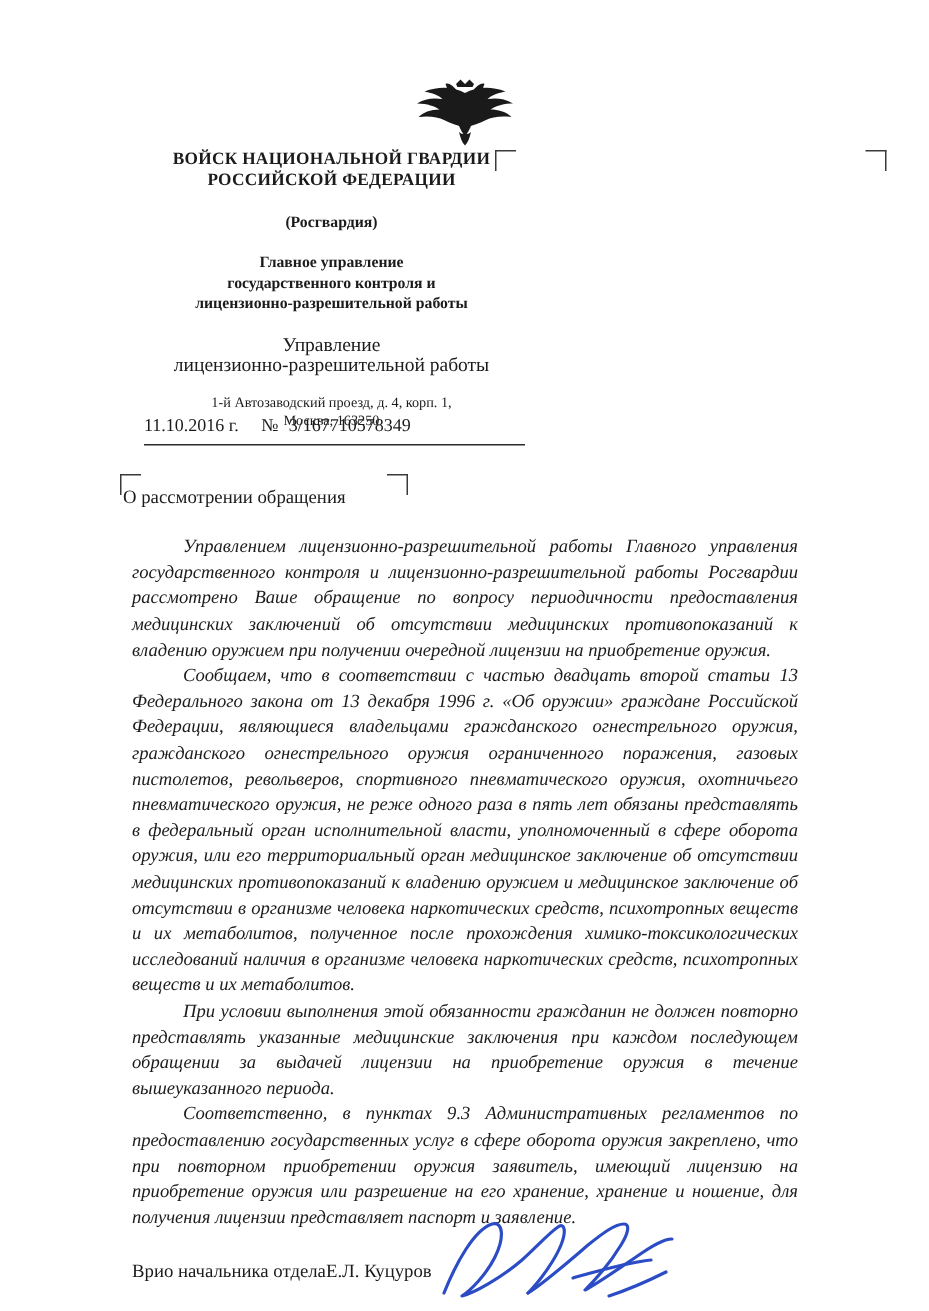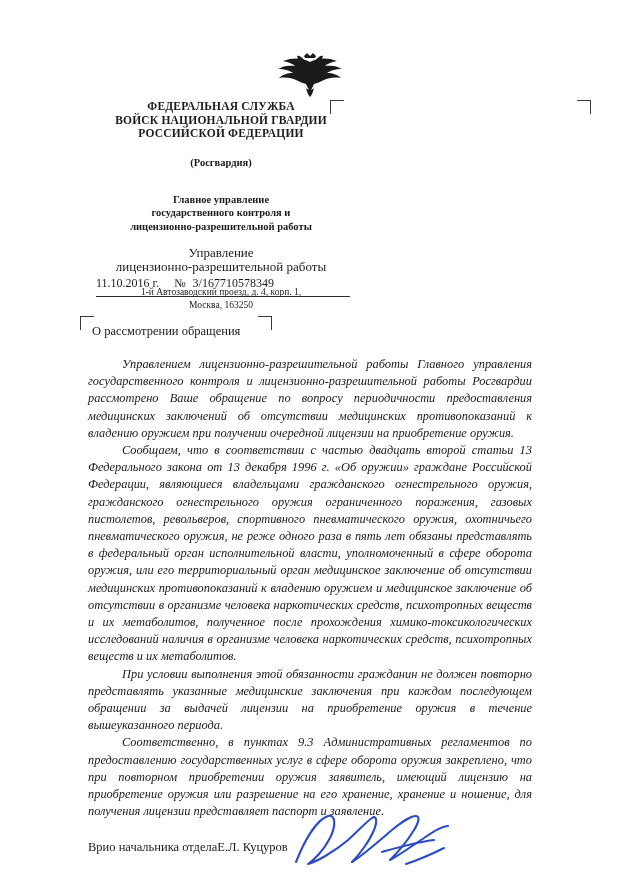--- a/index.html
+++ b/index.html
@@ -51,21 +51,21 @@
   .lh-sub {
     font-weight: bold;
     font-size: 10.5px;
     line-height: 13px;
     margin-top: 15px;
   }
   .lh-block {
     font-weight: bold;
     font-size: 10.5px;
     line-height: 13.5px;
-    margin-top: 24px;
+    margin-top: 14px;
   }
   .lh-block2 {
     font-weight: normal;
     font-size: 13px;
     line-height: 13.5px;
     margin-top: 13px;
   }
   .lh-address {
     font-size: 9.5px;
     line-height: 12.5px;
@@ -103,21 +103,21 @@
   .br-tr { border-width: 1px 1px 0 0; }
 
   .b1 { left: 330px; top: 100px; }
   .b2 { left: 577px; top: 100px; }
   .b3 { left: 80px; top: 316px; }
   .b4 { left: 258px; top: 316px; }
 
   
   .subject {
     position: absolute;
-    left: 92px;
+    left: 82px;
     top: 324px;
     font-size: 12.5px;
   }
 
   
   .body-text {
     position: absolute;
     left: 88px;
     top: 356px;
     width: 444px;
@@ -169,21 +169,20 @@
         <path d="M35 11 C31 13, 29 17, 29 22 C29 29, 32 35, 35 39 C38 35, 41 29, 41 22 C41 17, 39 13, 35 11 Z"></path>
 
         <path d="M31 36 C32 40, 33 43, 35 45 C37 43, 38 40, 39 36 C37 38, 33 38, 31 36 Z"></path>
 
         <path d="M29 4 L32 1 L35 4 L38 1 L41 4 L40 6 L30 6 Z"></path>
       </g>
     </svg>
   </div>
 
   <div class="letterhead">
-    <div class="lh-main">ФЕДЕРАЛЬНАЯ СЛУЖБА</div>
     <div class="lh-main">ВОЙСК НАЦИОНАЛЬНОЙ ГВАРДИИ</div>
     <div class="lh-main">РОССИЙСКОЙ ФЕДЕРАЦИИ</div>
     <div class="lh-sub">(Росгвардия)</div>
 
     <div class="lh-block">
       <div>Главное управление</div>
       <div>государственного контроля и</div>
       <div>лицензионно-разрешительной работы</div>
     </div>
 

